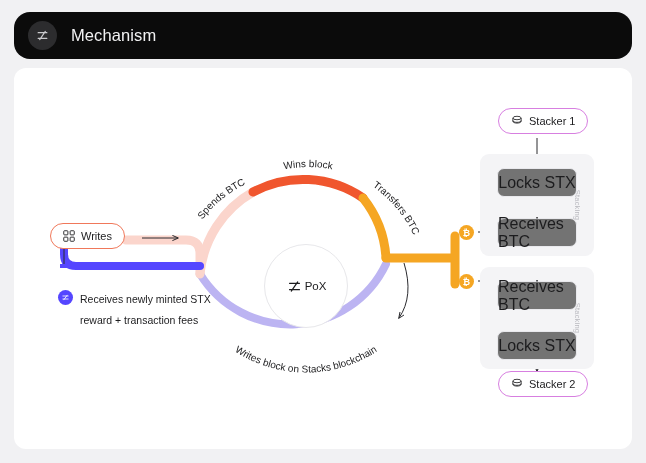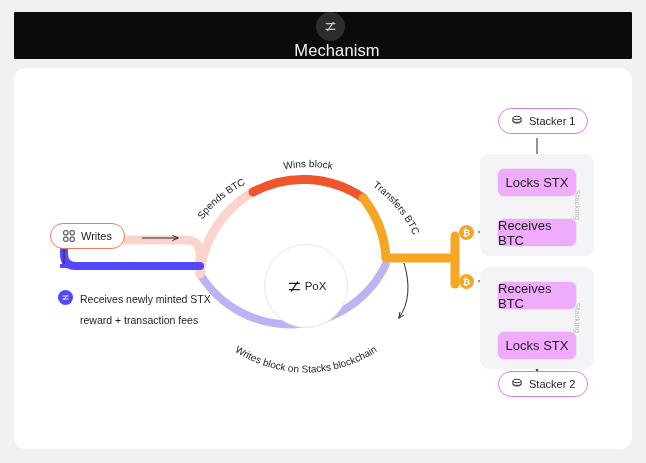--- a/index.html
+++ b/index.html
@@ -17,26 +17,25 @@
     background: #f1f1f3;
     box-sizing: border-box;
   }
 
   
   #header-bar {
     position: absolute;
     left: 14px; top: 12px;
     width: 618px; height: 47px;
     background: #0b0b0b;
-    border-radius: 1px;
+    border-radius: 16px;
     display: flex;
     align-items: center;
     padding-left: 14px;
     box-sizing: border-box;
-    flex-direction: column;
   }
   #header-logo {
     width: 29px; height: 29px;
     border-radius: 50%;
     background: #2c2c2e;
     display: flex; align-items: center; justify-content: center;
     flex: none;
   }
   #header-title {
     color: #f2f2f3;
@@ -101,25 +100,25 @@
     transform: translateY(-50%) rotate(90deg);
     transform-origin: center;
     font-size: 7.5px;
     color: #b9b9bf;
     letter-spacing: .2px;
   }
 
   .step-box {
     position: absolute;
     width: 80px; height: 29px;
-    background: #f0abfc;
+    background: #737373;
     border: 1px solid #e9e9ed;
     border-radius: 7px;
     display: flex; align-items: center; justify-content: center;
-    font-size: 13px;
+    font-size: 16px;
     color: #1c1c1e;
     box-sizing: border-box;
   }
   #step-t1 { left: 483px; top: 100px; }
   #step-t2 { left: 483px; top: 150px; }
   #step-b1 { left: 483px; top: 213px; }
   #step-b2 { left: 483px; top: 263px; }
 
   
   .btc-badge {

